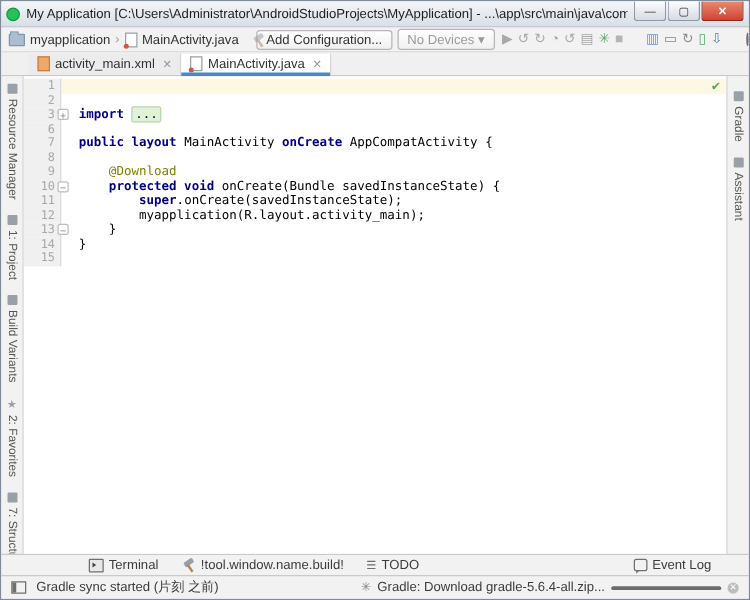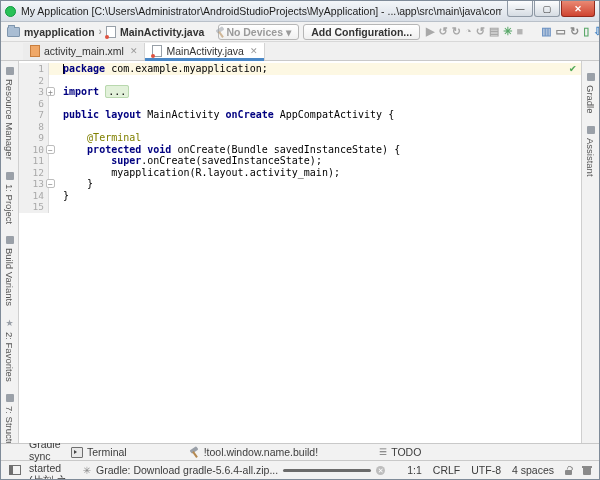--- a/index.html
+++ b/index.html
@@ -14,21 +14,21 @@
   .winbtn{width:24px;height:15px;border:1px solid #8f99a5;border-top:none;border-radius:0 0 3px 3px;
           background:linear-gradient(#fcfdfe,#d6dce3);display:flex;align-items:center;justify-content:center;
           font-size:9px;color:#333;cursor:default;}
   .winbtn.close{width:32px;background:linear-gradient(#e98973,#cf4431);color:#fff;border-color:#93291c;font-weight:bold;}
   
   .menubar{height:16px;flex:0 0 16px;display:flex;align-items:center;background:#f7f7f7;
            border-bottom:1px solid #d8d8d8;padding:0 4px;}
   .menu-item{font-size:10.5px;color:#222;padding:0 7px;white-space:nowrap;}
   
   .toolbar{height:19px;flex:0 0 19px;display:flex;align-items:center;background:#f2f2f2;
-           border-bottom:1px solid #d8d8d8;padding:0 6px;gap:4px;font-weight:bold;}
+           border-bottom:1px solid #d8d8d8;padding:0 6px;gap:4px;}
   .crumb{font-size:10.5px;color:#333;display:flex;align-items:center;gap:4px;white-space:nowrap;}
   .chev{color:#9a9a9a;font-size:10px;}
   .icon-folder{width:11px;height:8px;background:#a9bdd3;border:1px solid #7e95ad;border-radius:1px;position:relative;}
   .icon-folder::before{content:'';position:absolute;top:-3px;left:0;width:5px;height:2px;background:#a9bdd3;border:1px solid #7e95ad;border-bottom:none;border-radius:1px 1px 0 0;}
   .icon-file{width:8px;height:10px;background:#fff;border:1px solid #98a0a8;position:relative;flex:0 0 auto;}
   .icon-file.java::after{content:'';position:absolute;width:4px;height:4px;border-radius:50%;background:#e0523f;bottom:-2px;left:-2px;}
   .icon-file.xml{background:#f0a868;border-color:#c97f3f;}
   .icon-hammer{width:12px;height:12px;position:relative;display:inline-block;}
   .icon-hammer::before{content:'';position:absolute;top:2px;left:2px;width:8px;height:4px;background:#9aa0a8;border-radius:1px;transform:rotate(-35deg);}
   .icon-hammer::after{content:'';position:absolute;top:5px;left:6px;width:2px;height:7px;background:#b4884f;transform:rotate(-35deg);}
@@ -118,22 +118,22 @@
 
   <div class="toolbar">
     <span class="crumb">
       <span class="icon-folder"></span>
       <span>myapplication</span>
       <span class="chev">›</span>
       <span class="icon-file java"></span>
       <span>MainActivity.java</span>
     </span>
     <span class="icon-hammer" style="opacity:.55;margin-left:6px;"></span>
+    <span class="tb-btn">Add Configuration...</span>
     <span class="tb-btn disabled">No Devices ▾</span>
-    <span class="tb-btn">Add Configuration...</span>
     <span id="run-icons" style="display:flex;align-items:center;">
         <span class="tb-icon" style="color: rgb(168, 168, 168);">▶</span>
         <span class="tb-icon" style="color: rgb(168, 168, 168);">↺</span>
         <span class="tb-icon" style="color: rgb(168, 168, 168);">↻</span>
         <span class="tb-icon" style="color: rgb(168, 168, 168);">◔</span>
         <span class="tb-icon" style="color: rgb(168, 168, 168);">↺</span>
         <span class="tb-icon" style="color: rgb(168, 168, 168);">▤</span>
         <span class="tb-icon" style="color: rgb(89, 168, 105);">✳</span>
         <span class="tb-icon" style="color: rgb(180, 180, 180);">■</span>
       </span>
@@ -189,21 +189,20 @@
             <span class="stripe-icon"></span>
             <span>7: Structure</span>
           </div>
         </div>
     </div>
 
     <div class="editor">
       <div id="code-lines" style="padding-top:2px;">
           <div class="code-row caret-row">
             <span class="gutter-cell">1</span>
-            <span class="code-cell"><span class="caret-bar"></span><span class="tok-kw">package</span><span> com.example.myapplication;</span></span>
           </div>
           <div class="code-row">
             <span class="gutter-cell">2</span>
             <span class="code-cell"></span>
           </div>
           <div class="code-row">
             <span class="gutter-cell">3<span class="fold-mark">+</span></span>
             <span class="code-cell"><span class="tok-kw">import</span><span> </span><span class="tok-fold">...</span></span>
           </div>
           <div class="code-row">
@@ -213,21 +212,21 @@
           <div class="code-row">
             <span class="gutter-cell">7</span>
             <span class="code-cell"><span class="tok-kw">public layout</span><span> MainActivity </span><span class="tok-kw">onCreate</span><span> AppCompatActivity {</span></span>
           </div>
           <div class="code-row">
             <span class="gutter-cell">8</span>
             <span class="code-cell"></span>
           </div>
           <div class="code-row">
             <span class="gutter-cell">9</span>
-            <span class="code-cell"><span>    </span><span class="tok-ann">@Terminal</span></span>
+            <span class="code-cell"><span>    </span><span class="tok-ann">@Download</span></span>
           </div>
           <div class="code-row">
             <span class="gutter-cell">10<span class="fold-mark">−</span></span>
             <span class="code-cell"><span>    </span><span class="tok-kw">protected void</span><span> onCreate(Bundle savedInstanceState) {</span></span>
           </div>
           <div class="code-row">
             <span class="gutter-cell">11</span>
             <span class="code-cell"><span>        </span><span class="tok-kw">super</span><span>.onCreate(savedInstanceState);</span></span>
           </div>
           <div class="code-row">
@@ -259,48 +258,46 @@
           <div class="stripe-btn">
             <span class="stripe-icon"></span>
             <span>Assistant</span>
           </div>
         </div>
       <div class="stripe-spacer"></div>
     </div>
   </div>
 
   <div class="bottombar">
-    <span id="bottom-left" style="display:flex;align-items:center;gap:43px;">
+    <span id="bottom-left" style="display:flex;align-items:center;">
         <span class="bottom-item">
           <span class="icon-terminal"></span>
           <span>Terminal</span>
         </span>
         <span class="bottom-item">
           <span class="icon-hammer"></span>
           <span>!tool.window.name.build!</span>
         </span>
         <span class="bottom-item">
           <span class="icon-todo">☰</span>
           <span>TODO</span>
         </span>
       </span>
+    <span id="bottom-right" class="push-right" style="display:flex;align-items:center;">
+        <span class="bottom-item">
+          <span class="icon-bubble"></span>
+          <span>Event Log</span>
+        </span>
+      </span>
   </div>
 
   <div class="statusbar">
     <span class="icon-toggle"></span>
     <span>Gradle sync started (片刻 之前)</span>
     <span class="task-group">
       <span class="spinner">✳</span>
       <span>Gradle: Download gradle-5.6.4-all.zip...</span>
       <span class="progress"></span>
       <span class="icon-cancel">✕</span>
     </span>
-    <span class="sb-cluster">
-      <span>1:1</span>
-      <span>CRLF</span>
-      <span>UTF-8</span>
-      <span>4 spaces</span>
-      <span class="icon-lock"></span>
-      <span class="icon-trash"></span>
-    </span>
   </div>
 
 </div>
 
 </body></html>

